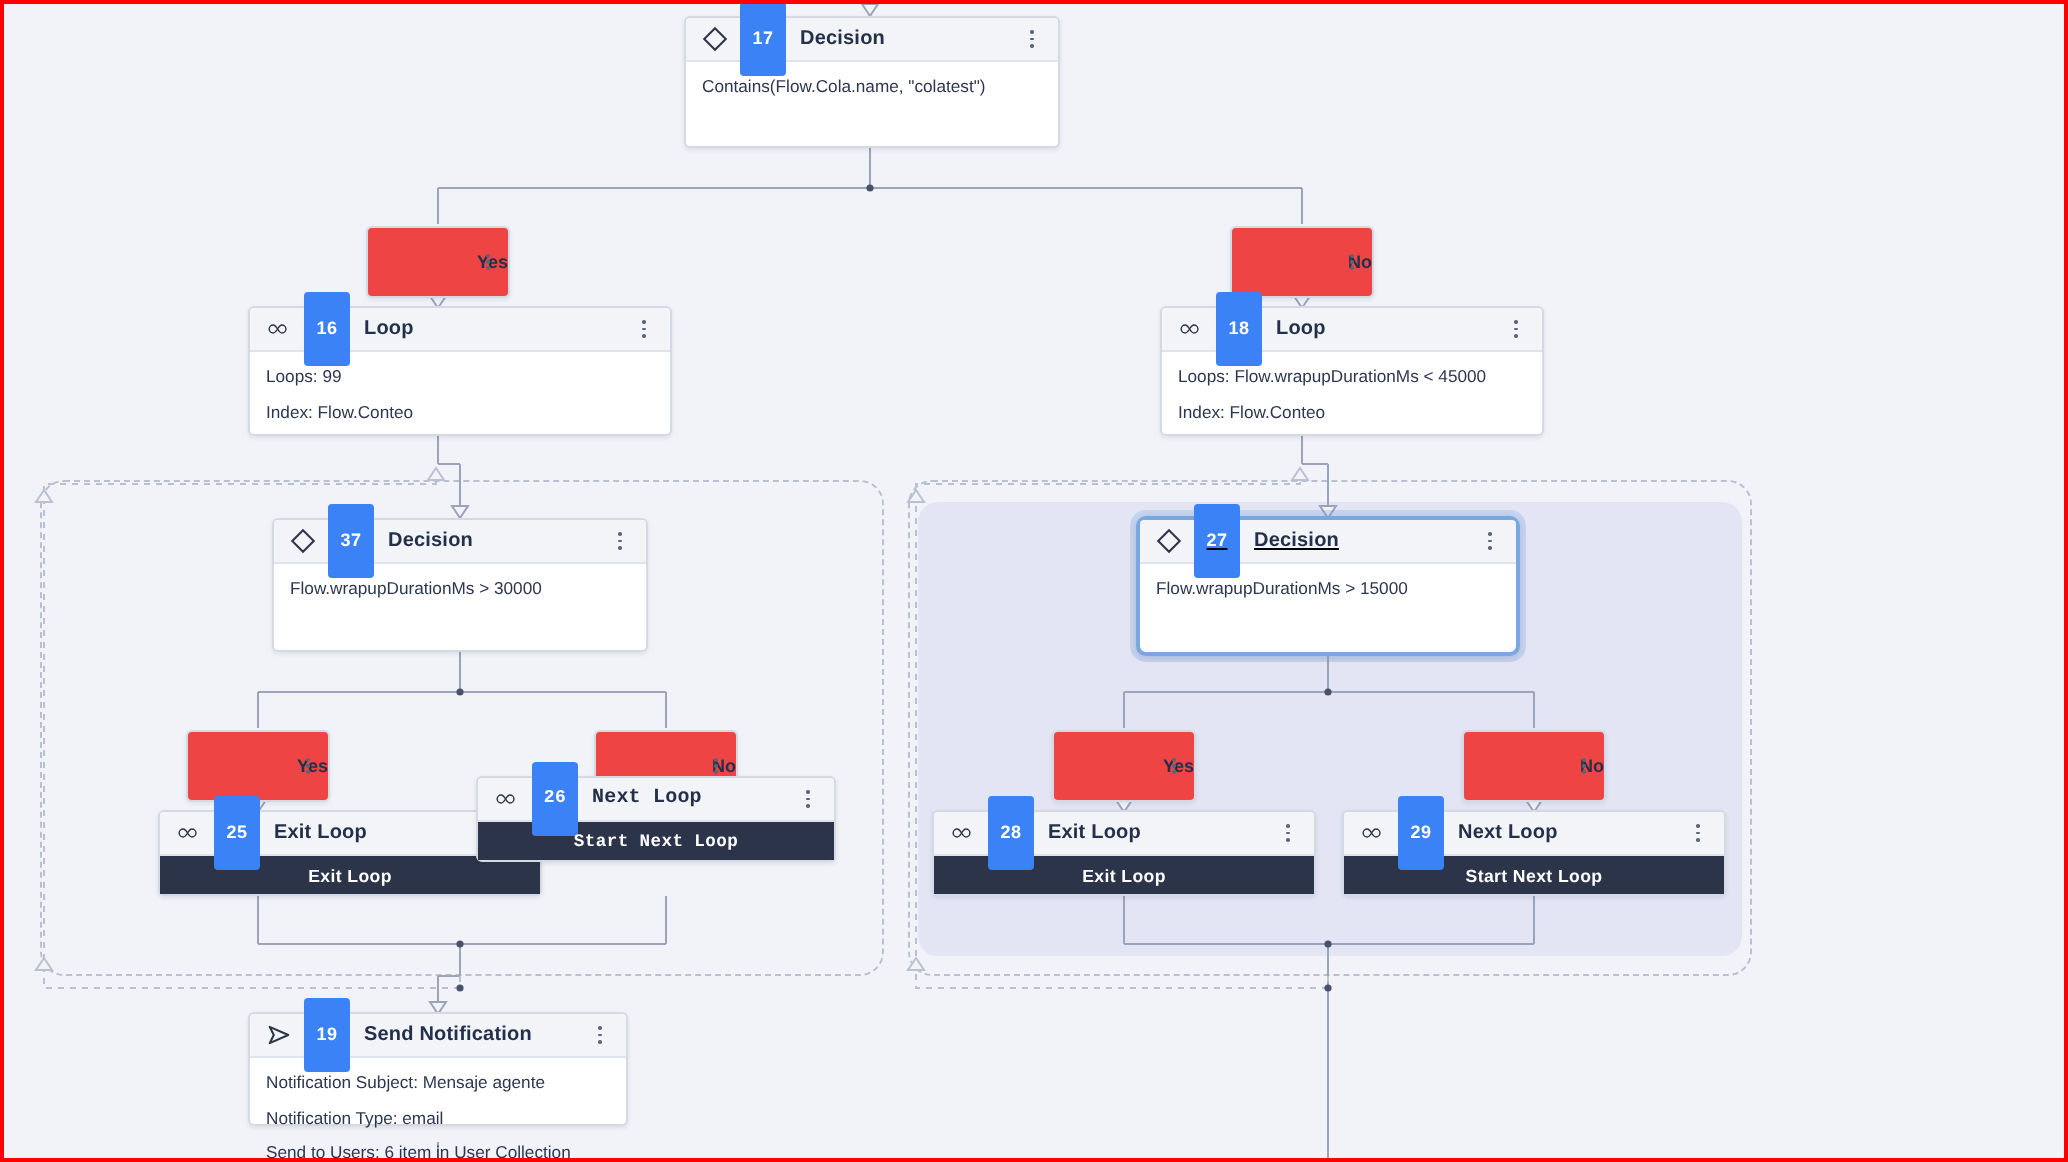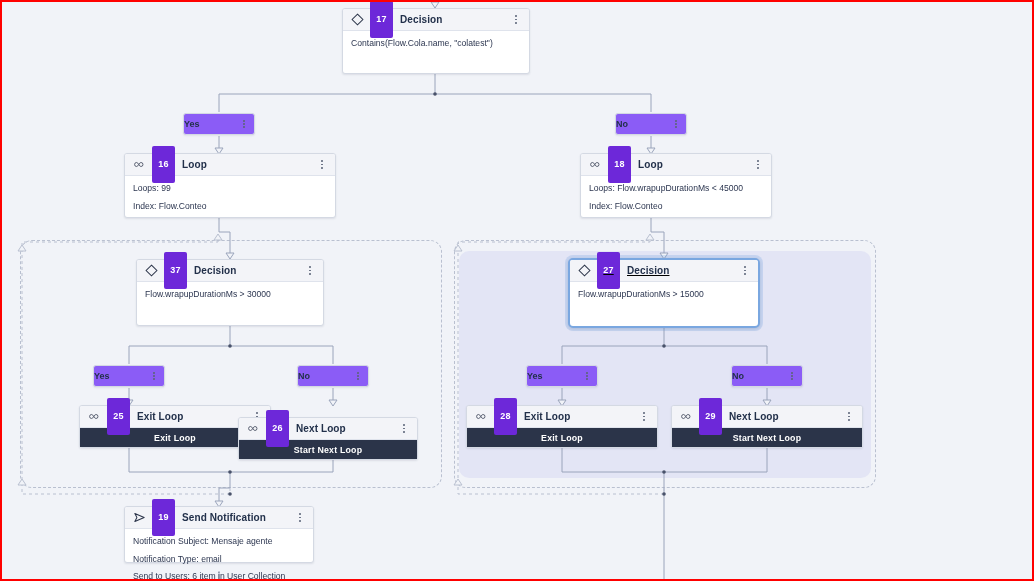--- a/index.html
+++ b/index.html
@@ -28,42 +28,42 @@
   }
   .node-head{
     display:flex;align-items:center;height:21px;padding:0 7px 0 8px;
     background:#f3f4f8;border-bottom:1px solid #dfe3ec;border-radius:2px 2px 0 0;
   }
   .node.selected .node-head{border-radius:2px 2px 0 0;text-decoration:underline;}
   .nh-icon{width:13px;height:13px;flex:0 0 13px;margin-right:6px;display:block;}
   .badge{
     display:inline-flex;align-items:center;justify-content:center;
     min-width:17px;height:13px;padding:12px 3px;margin-right:7px;
-    background:#6d28d9;color:#ffffff;border-radius:2px;
+    background:#3b82f6;color:#ffffff;border-radius:2px;
     font-size:9px;font-weight:bold;line-height:13px;letter-spacing:.2px;
   }
   .nh-title{font-size:10px;color:#22304a;font-weight:bold;letter-spacing:.1px;white-space:nowrap;}
   .kebab{margin-left:auto;display:flex;flex-direction:column;justify-content:center;
          align-items:center;gap:1.6px;width:12px;height:14px;cursor:pointer;}
   .kebab i{display:block;width:1.8px;height:1.8px;border-radius:50%;background:#5b6478;}
   .node-body{padding:7px 8px 6px 8px;}
   .node-body p{margin:0 0 7px 0;font-size:8.6px;color:#2c3650;line-height:1.25;white-space:nowrap;}
   .node-body p:last-child{margin-bottom:0;}
 
   
   .action-bar{
     height:19px;display:flex;align-items:center;justify-content:center;
     background:#2b3449;color:#ffffff;font-size:8.8px;font-weight:bold;letter-spacing:.2px;
   }
 
   
   .pill{
-    position:absolute;box-sizing:border-box;height:22px;
-    background:#8b5cf6;border:1px solid #d4d9e3;border-radius:3px;
-    display:flex;align-items:center;justify-content:flex-start;
+    position:absolute;box-sizing:border-box;height:36px;
+    background:#ef4444;border:1px solid #d4d9e3;border-radius:3px;
+    display:flex;align-items:center;justify-content:flex-end;
     box-shadow:0 1px 2px rgba(30,40,70,.08);
   }
   .pill span.lbl{font-size:9px;color:#22304a;font-weight:bold;}
   .pill .kebab{position:absolute;right:4px;}
 
   
   .loop-box{
     position:absolute;box-sizing:border-box;
     border:1px dashed #b9c0d0;border-radius:12px;background:transparent;
   }
@@ -323,21 +323,21 @@
       <span class="nh-title">Exit Loop</span>
       <span class="kebab">
             <i></i>
             <i></i>
             <i></i>
           </span>
     </div>
     <div class="action-bar">Exit Loop</div>
   </div>
 
-  <div class="node" style="left:236px;top:415px;width:180px;height:43px;">
+  <div class="node" style="left:236px;top:386px;width:180px;height:43px;font-family:Liberation Mono, monospace;">
     <div class="node-head">
       <svg class="nh-icon" viewBox="0 0 18 12">
         <path d="M5 3.2 a2.8 2.8 0 1 0 0 5.6 c2.6 0 3.4-5.6 6-5.6 a2.8 2.8 0 1 1 0 5.6 c-2.6 0-3.4-5.6-6-5.6 Z" fill="none" stroke="#2b3449" stroke-width="1"></path>
       </svg>
       <span class="badge">26</span>
       <span class="nh-title">Next Loop</span>
       <span class="kebab">
             <i></i>
             <i></i>
             <i></i>

